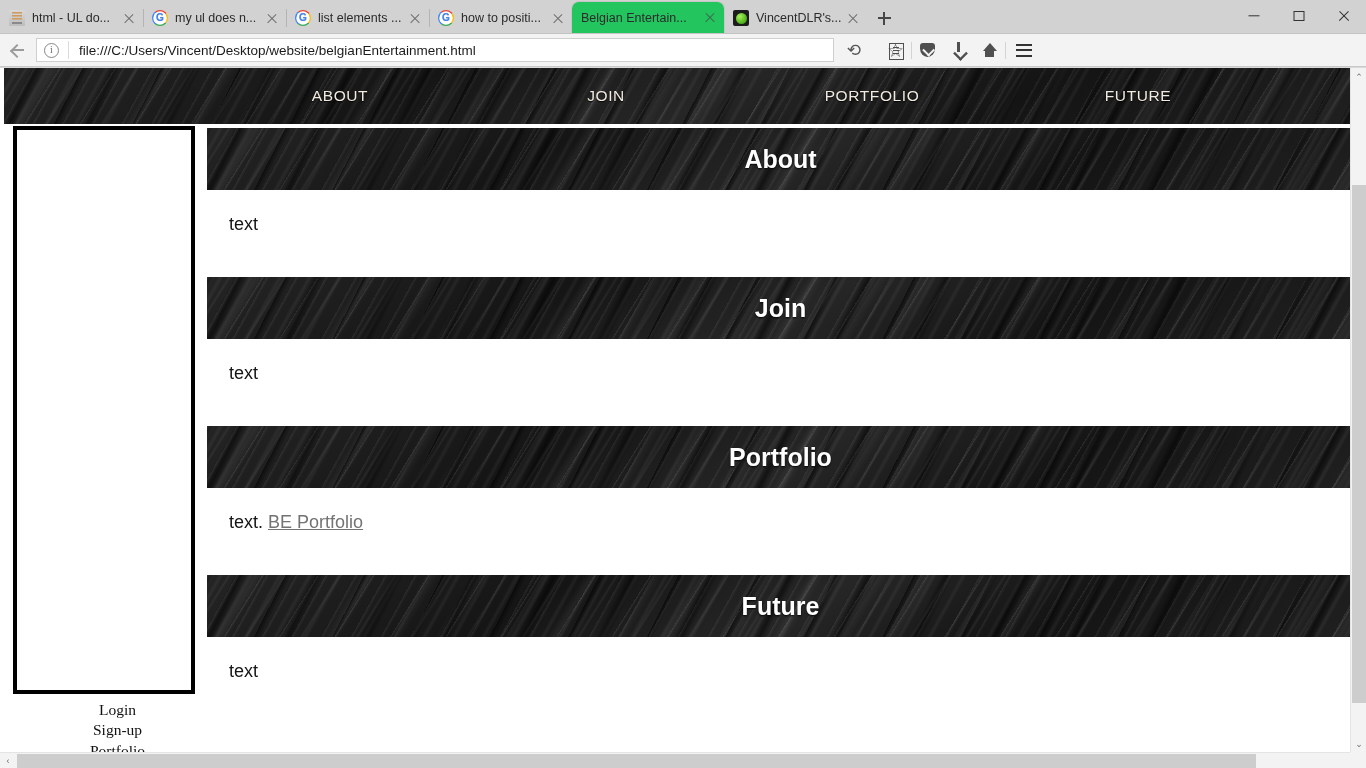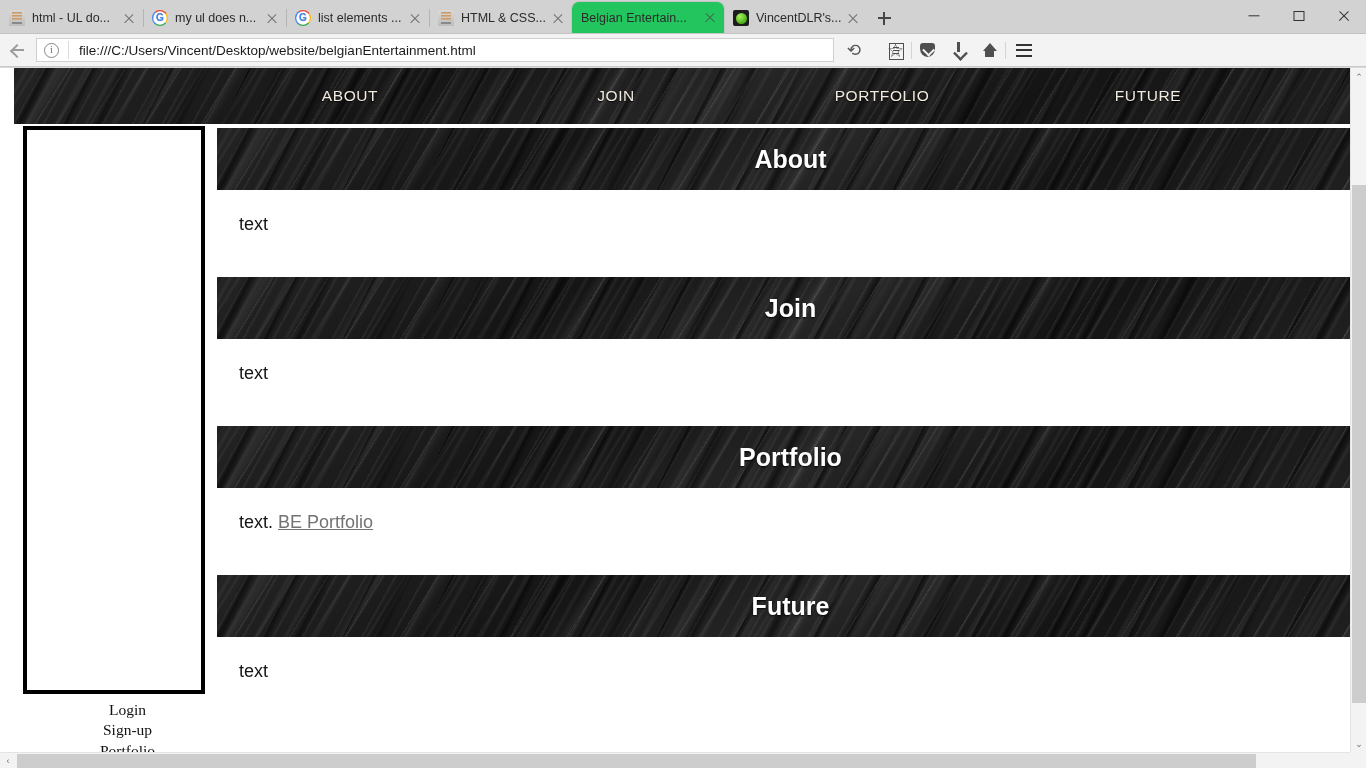--- a/index.html
+++ b/index.html
@@ -219,21 +219,21 @@
       linear-gradient(#333,#333) 0 0/16px 2px no-repeat,
       linear-gradient(#333,#333) 0 5.5px/16px 2px no-repeat,
       linear-gradient(#333,#333) 0 11px/16px 2px no-repeat;
   }
 
   
   #viewport {
     position:absolute; left:0; top:68px; width:1366px; height:700px;
     background:#fff; overflow:hidden;
   }
-  #pagecanvas { position:absolute; left:14px; top:0; width:1350px; height:685px; }
+  #pagecanvas { position:absolute; left:4px; top:0; width:1350px; height:685px; }
 
   
   .slate {
     background-color:#1a1a1a;
     background-image:
       repeating-linear-gradient(119deg, rgba(255,255,255,0.075) 0px, rgba(255,255,255,0.0) 3px, rgba(255,255,255,0.0) 9px, rgba(255,255,255,0.055) 12px, rgba(255,255,255,0.0) 15px, rgba(255,255,255,0.0) 26px),
       repeating-linear-gradient(122deg, rgba(255,255,255,0.10) 0px, rgba(255,255,255,0) 2px, rgba(255,255,255,0) 17px, rgba(255,255,255,0.06) 19px, rgba(255,255,255,0) 21px, rgba(255,255,255,0) 47px),
       repeating-linear-gradient(117deg, rgba(0,0,0,0.55) 0px, rgba(0,0,0,0) 6px, rgba(0,0,0,0) 24px, rgba(0,0,0,0.5) 30px, rgba(0,0,0,0) 36px, rgba(0,0,0,0) 70px),
       repeating-linear-gradient(121deg, rgba(255,255,255,0.045) 0px, rgba(255,255,255,0) 8px, rgba(255,255,255,0) 35px, rgba(255,255,255,0.05) 42px, rgba(255,255,255,0) 50px, rgba(255,255,255,0) 96px),
       linear-gradient(150deg,#242424 0%, #151515 30%, #262626 52%, #141414 74%, #202020 100%);
@@ -342,27 +342,27 @@
       <span class="ttl">my ul does n...</span>
       <span class="tclose"></span>
     </div>
 
     <div class="tab">
       <span class="favicon fav-google"></span>
       <span class="ttl">list elements ...</span>
       <span class="tclose"></span>
     </div>
 
-
-
     <div class="tab">
-      <span class="favicon fav-so"></span>
-      <span class="ttl">HTML &amp; CSS...</span>
-      <span class="tclose"></span>
-    </div>
+      <span class="favicon fav-google"></span>
+      <span class="ttl">how to positi...</span>
+      <span class="tclose"></span>
+    </div>
+
+
 
     <div class="tab active">
       <span class="ttl">Belgian Entertain...</span>
       <span class="tclose"></span>
     </div>
 
     <div class="tab">
       <span class="favicon fav-green"></span>
       <span class="ttl">VincentDLR's...</span>
       <span class="tclose"></span>

